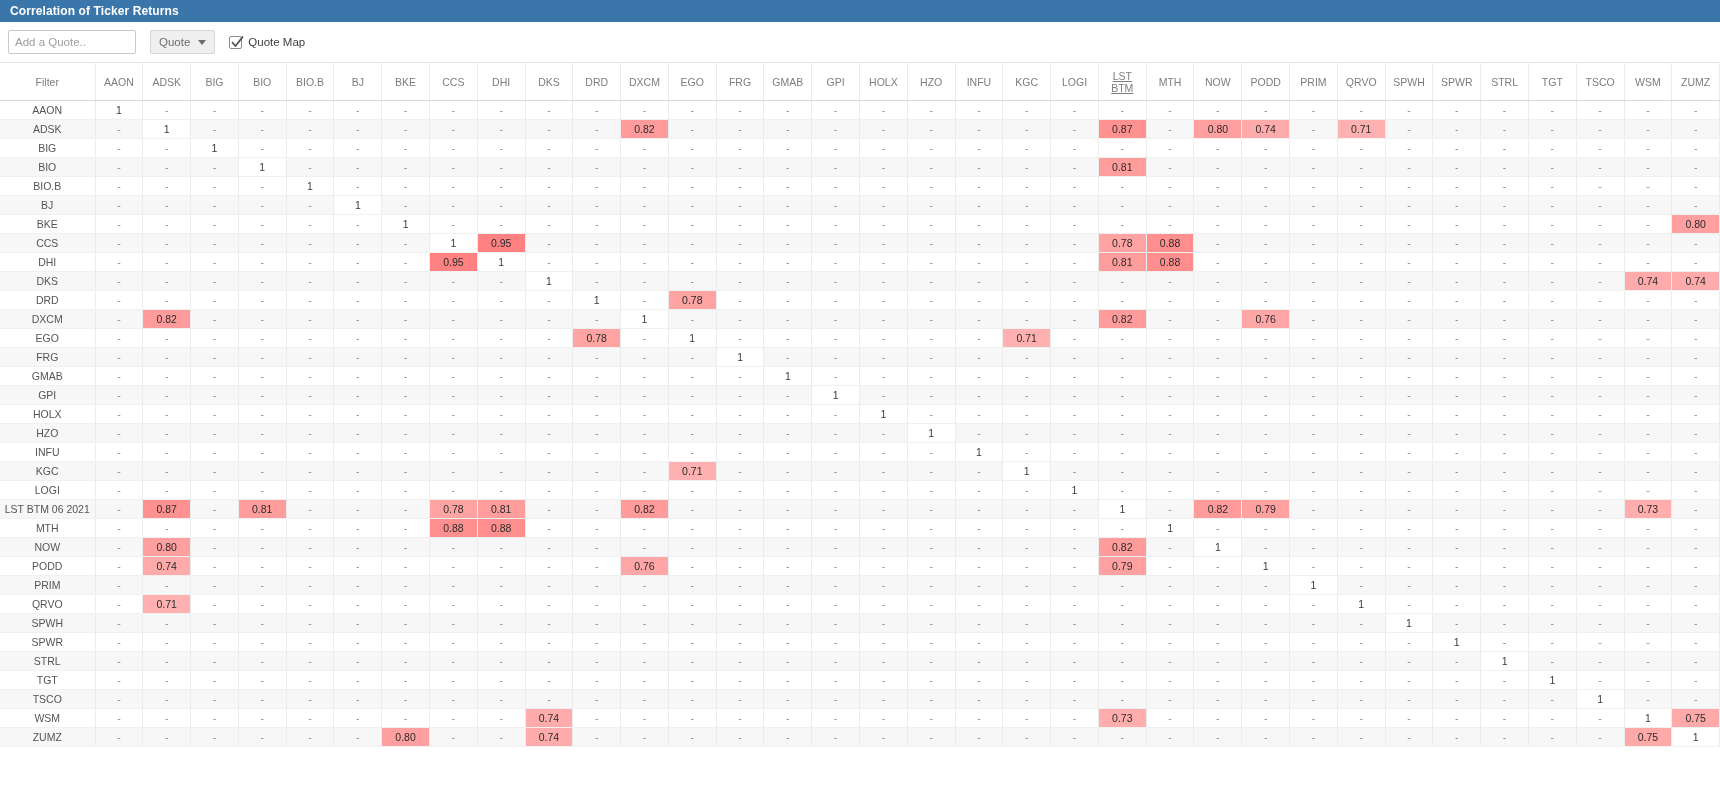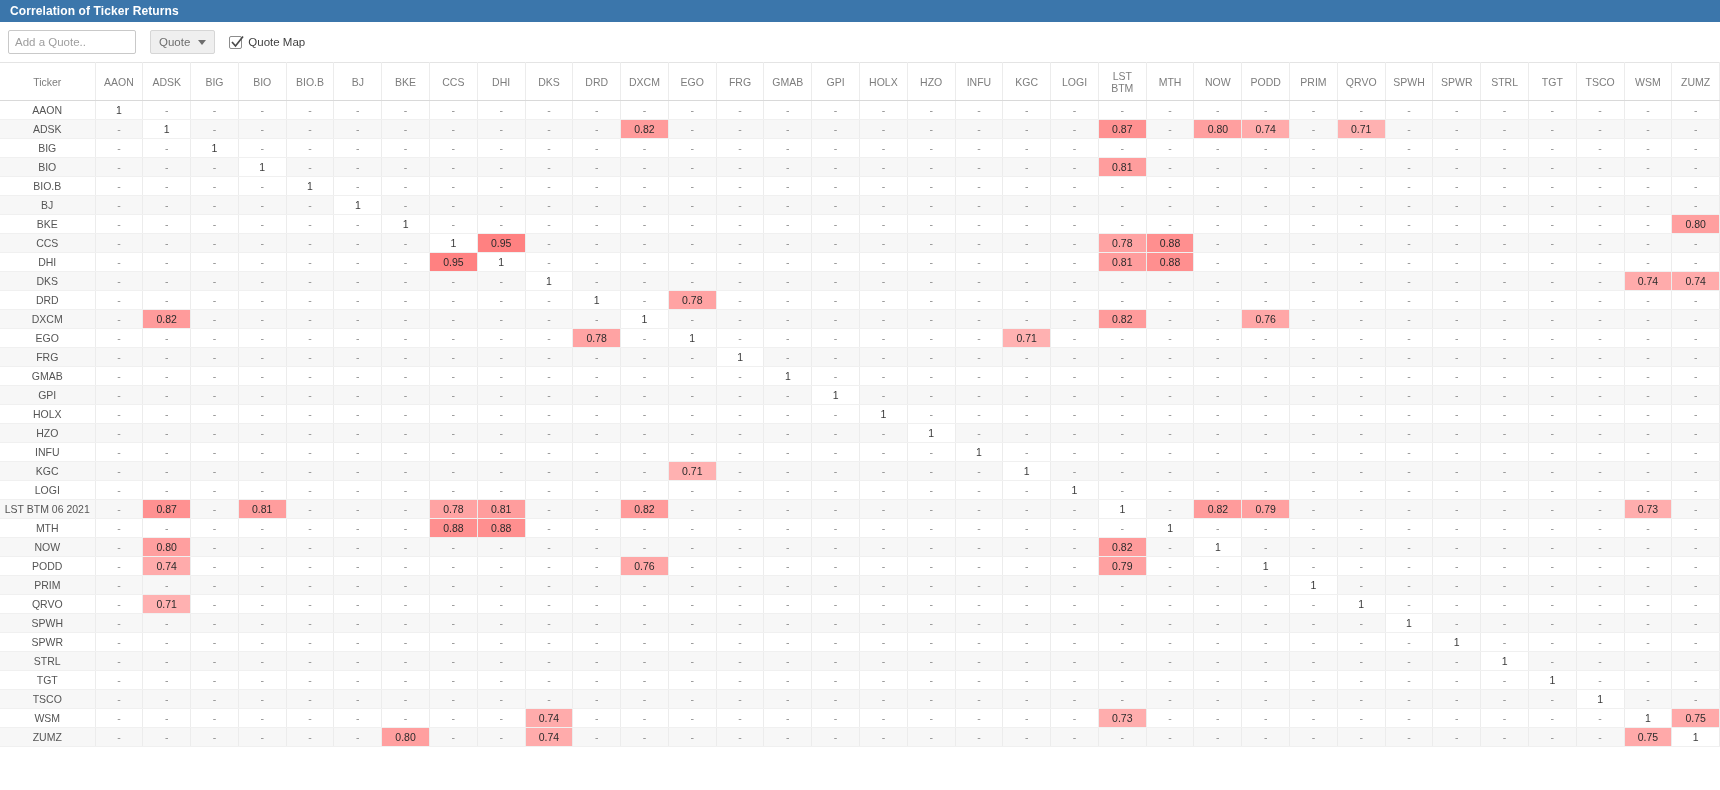--- a/index.html
+++ b/index.html
@@ -155,21 +155,21 @@
       </svg>
     </span>
     <span>Quote Map</span>
   </div>
 </div>
 
 <div class="grid-wrap">
   <table class="matrix">
     <thead>
       <tr>
-        <th class="ticker-head">Ticker</th>
+        <th class="ticker-head">Filter</th>
 
       <th style="width: 47.7941px;">AAON</th>
           <th style="width: 47.7941px;">ADSK</th>
           <th style="width: 47.7941px;">BIG</th>
           <th style="width: 47.7941px;">BIO</th>
           <th style="width: 47.7941px;">BIO.B</th>
           <th style="width: 47.7941px;">BJ</th>
           <th style="width: 47.7941px;">BKE</th>
           <th style="width: 47.7941px;">CCS</th>
           <th style="width: 47.7941px;">DHI</th>
@@ -178,21 +178,21 @@
           <th style="width: 47.7941px;">DXCM</th>
           <th style="width: 47.7941px;">EGO</th>
           <th style="width: 47.7941px;">FRG</th>
           <th style="width: 47.7941px;">GMAB</th>
           <th style="width: 47.7941px;">GPI</th>
           <th style="width: 47.7941px;">HOLX</th>
           <th style="width: 47.7941px;">HZO</th>
           <th style="width: 47.7941px;">INFU</th>
           <th style="width: 47.7941px;">KGC</th>
           <th style="width: 47.7941px;">LOGI</th>
-          <th style="width: 47.7941px;">LST<br>BTM</th>
+          <th style="width: 47.7941px; text-decoration: underline;">LST<br>BTM</th>
           <th style="width: 47.7941px;">MTH</th>
           <th style="width: 47.7941px;">NOW</th>
           <th style="width: 47.7941px;">PODD</th>
           <th style="width: 47.7941px;">PRIM</th>
           <th style="width: 47.7941px;">QRVO</th>
           <th style="width: 47.7941px;">SPWH</th>
           <th style="width: 47.7941px;">SPWR</th>
           <th style="width: 47.7941px;">STRL</th>
           <th style="width: 47.7941px;">TGT</th>
           <th style="width: 47.7941px;">TSCO</th>

